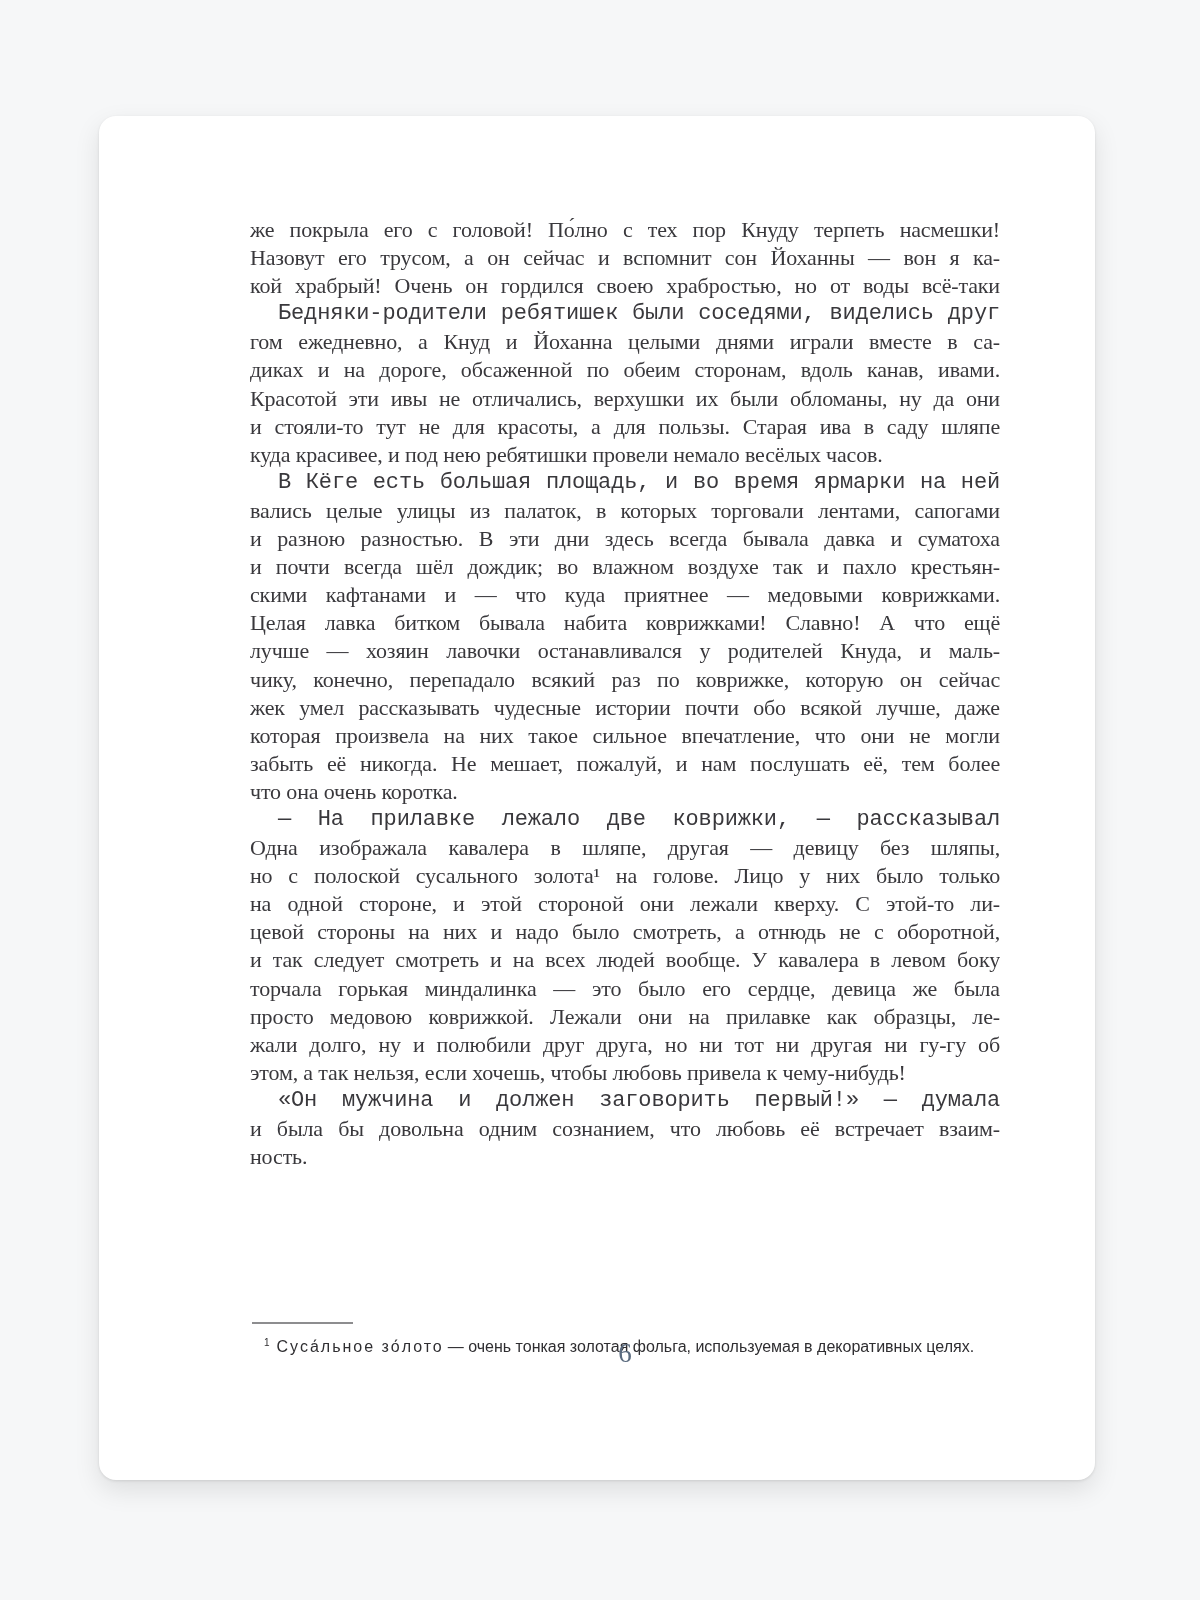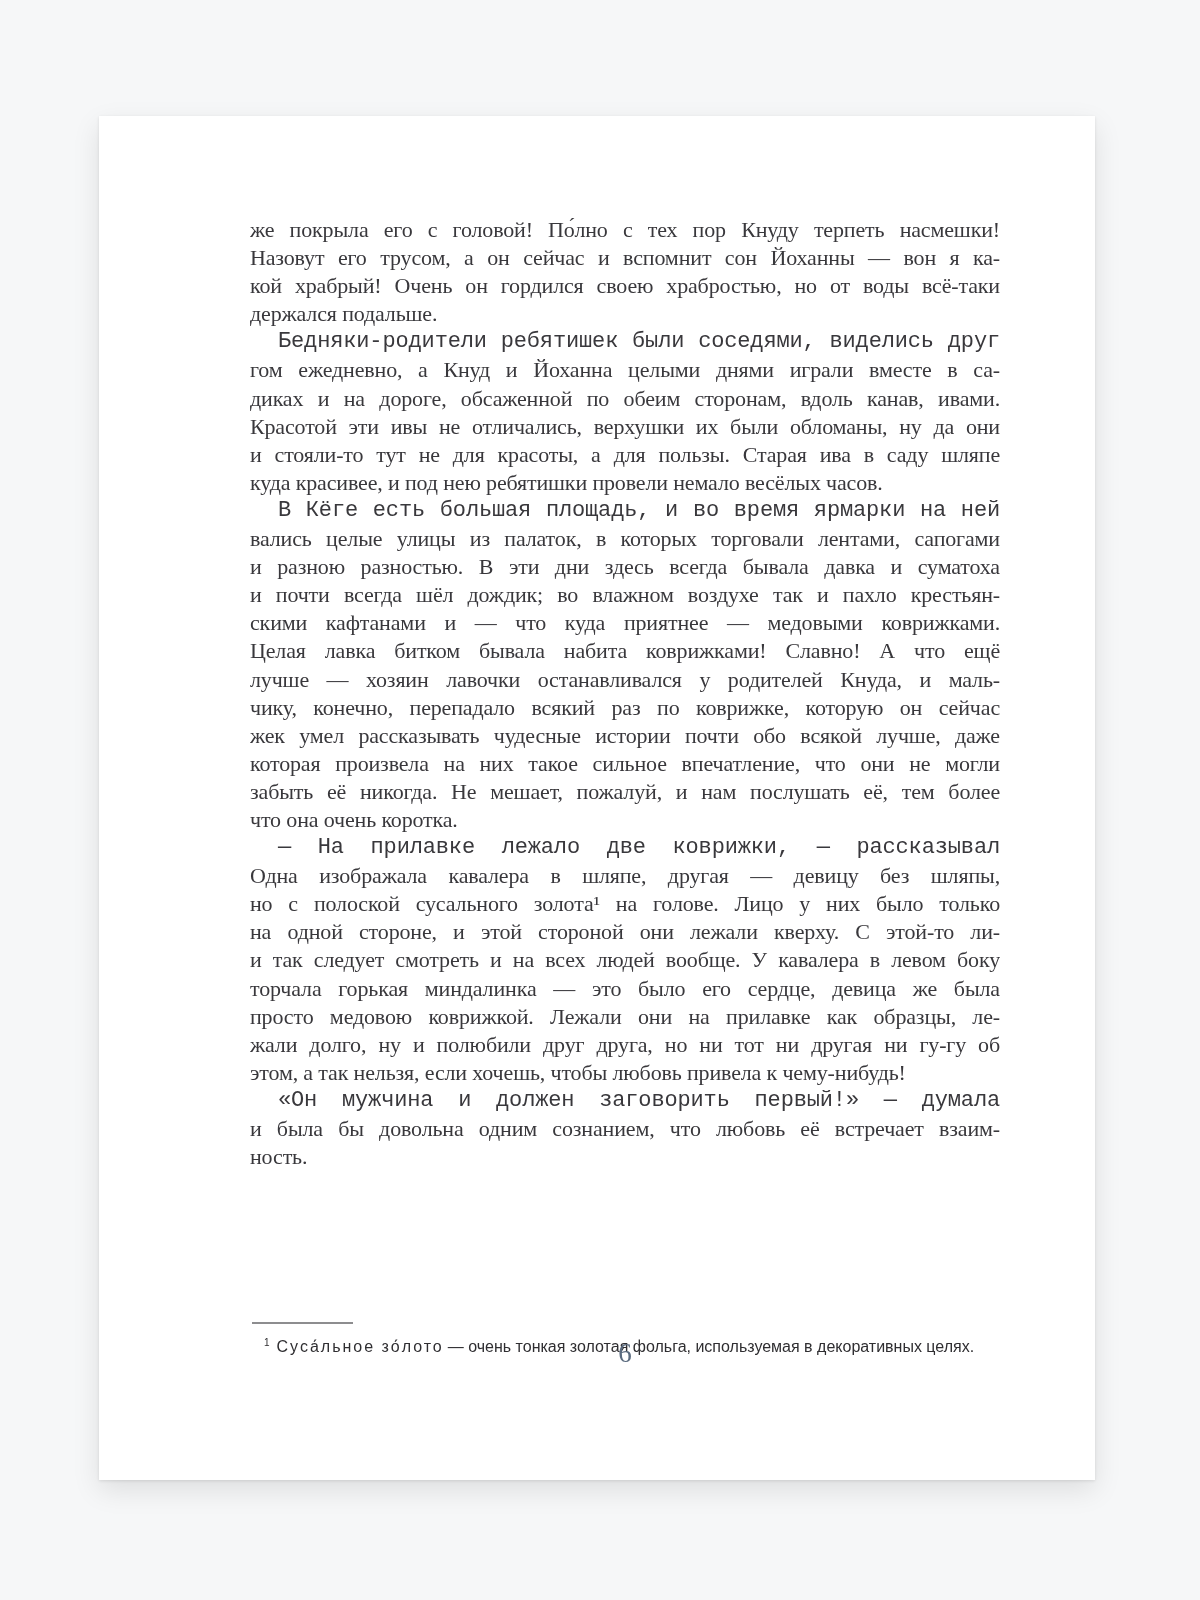--- a/index.html
+++ b/index.html
@@ -14,20 +14,21 @@
     font-family: "Liberation Serif", "DejaVu Serif", serif;
   }
   .sheet {
     position: absolute;
     left: 99px;
     top: 116px;
     width: 996px;
     height: 1364px;
     background: #ffffff;
     box-shadow: 0 1px 3px rgba(0,0,0,0.10), 0 10px 26px rgba(0,0,0,0.10);
+    border-radius: 17px;
   }
   .textcol {
     position: absolute;
     left: 151px;
     top: 100px;
     width: 750px;
     font-size: 22px;
     line-height: 28.1px;
     color: #39383c;
     letter-spacing: -0.15px;
@@ -86,21 +87,20 @@
 </head>
 <body>
 
 <div class="sheet">
 
   <div class="textcol">
       <div>
         <div class="line">же покрыла его с головой! По́лно с тех пор Кнуду терпеть насмешки!</div>
         <div class="line">Назовут его трусом, а он сейчас и вспомнит сон Йоханны — вон я ка-</div>
         <div class="line">кой храбрый! Очень он гордился своею храбростью, но от воды всё-таки</div>
-        <div class="line pl">держался подальше.</div>
       </div>
       <div>
         <div class="line pi">Бедняки-родители ребятишек были соседями, виделись друг с дру-</div>
         <div class="line">гом ежедневно, а Кнуд и Йоханна целыми днями играли вместе в са-</div>
         <div class="line">диках и на дороге, обсаженной по обеим сторонам, вдоль канав, ивами.</div>
         <div class="line">Красотой эти ивы не отличались, верхушки их были обломаны, ну да они</div>
         <div class="line">и стояли-то тут не для красоты, а для пользы. Старая ива в саду шляпе</div>
         <div class="line pl">куда красивее, и под нею ребятишки провели немало весёлых часов.</div>
       </div>
       <div>
@@ -115,20 +115,21 @@
         <div class="line">жек умел рассказывать чудесные истории почти обо всякой лучше, даже</div>
         <div class="line">которая произвела на них такое сильное впечатление, что они не могли</div>
         <div class="line">забыть её никогда. Не мешает, пожалуй, и нам послушать её, тем более</div>
         <div class="line pl">что она очень коротка.</div>
       </div>
       <div>
         <div class="line pi">— На прилавке лежало две коврижки, — рассказывал торговец. —</div>
         <div class="line">Одна изображала кавалера в шляпе, другая — девицу без шляпы,</div>
         <div class="line">но с полоской сусального золота¹ на голове. Лицо у них было только</div>
         <div class="line">на одной стороне, и этой стороной они лежали кверху. С этой-то ли-</div>
+        <div class="line">цевой стороны на них и надо было смотреть, а отнюдь не с оборотной,</div>
         <div class="line">и так следует смотреть и на всех людей вообще. У кавалера в левом боку</div>
         <div class="line">торчала горькая миндалинка — это было его сердце, девица же была</div>
         <div class="line">просто медовою коврижкой. Лежали они на прилавке как образцы, ле-</div>
         <div class="line">жали долго, ну и полюбили друг друга, но ни тот ни другая ни гу-гу об</div>
         <div class="line pl">этом, а так нельзя, если хочешь, чтобы любовь привела к чему-нибудь!</div>
       </div>
       <div>
         <div class="line pi">«Он мужчина и должен заговорить первый!» — думала девица, хотя</div>
         <div class="line">и была бы довольна одним сознанием, что любовь её встречает взаим-</div>
         <div class="line pl">ность.</div>

